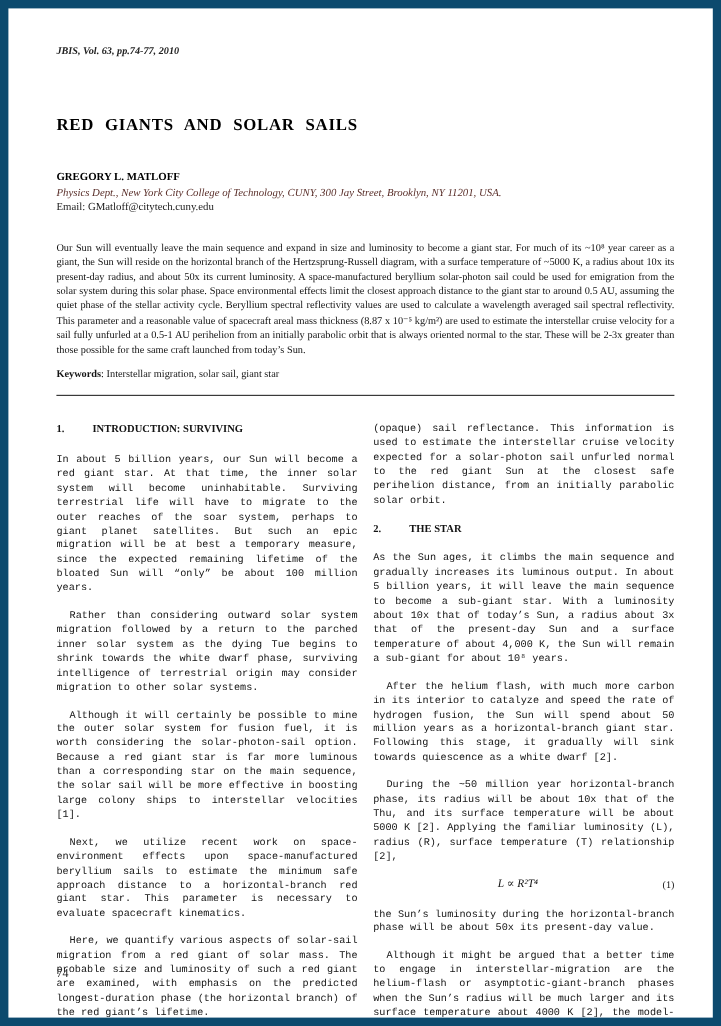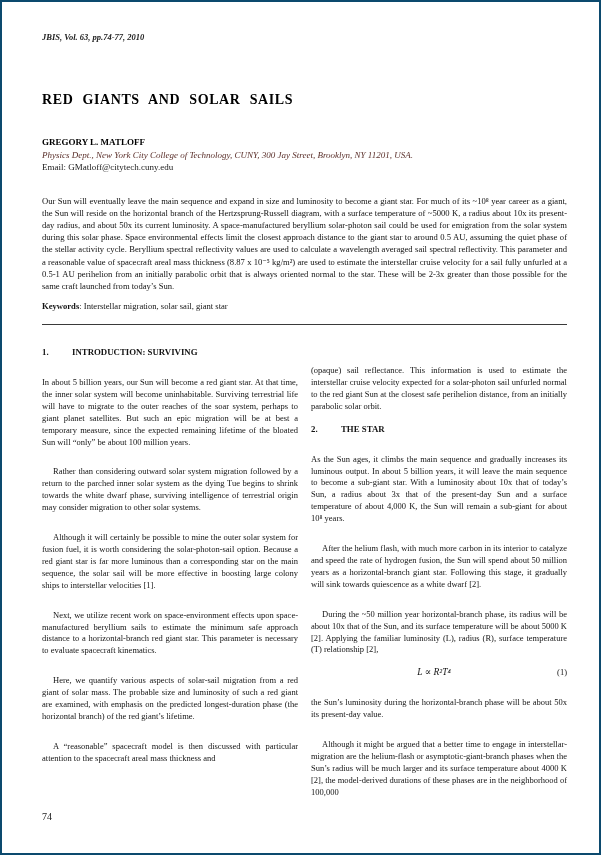--- a/index.html
+++ b/index.html
@@ -2,21 +2,21 @@
 <html><head>
 <meta charset="utf-8">
 <style>
   * { box-sizing: border-box; }
   html, body { margin: 0; padding: 0; background: #ffffff; }
   .page {
     position: relative;
     width: 601px;
     height: 855px;
     background: #ffffff;
-    border: 2px solid #0c4a6e;
+    border: 7px solid #0c4a6e;
     font-family: "Liberation Serif", "DejaVu Serif", serif;
     color: #141414;
     overflow: hidden;
   }
   .inner { padding: 30px 32px 0 40px; }
 
   .journal-line {
     font-size: 8.5px;
     font-style: italic;
     font-weight: bold;
@@ -59,21 +59,21 @@
     gap: 13px;
     margin-top: 22px;
   }
   .col { width: 258px; font-size: 8.5px; line-height: 11.9px; text-align: justify; }
 
   .sec-heading { font-weight: bold; font-size: 8.8px; margin-bottom: 14px; }
   .sec-heading .h-row { display: flex; }
   .sec-heading .h-num { width: 30px; flex: 0 0 30px; }
   .sec-heading .h-line2 { text-align: right; }
 
-  .col p { margin: 18px 0 11px 0; }
+  .col p { margin: 0 0 11px 0; font-family: Liberation Mono, monospace; }
   .col p.indent { text-indent: 11px; }
 
   .equation {
     display: flex;
     align-items: flex-start;
     margin: 4px 0 13px 0;
   }
   .eq-expr { flex: 1; text-align: center; font-style: italic; font-size: 9.5px; }
   .eq-num { text-align: right; font-size: 8.5px; }
 
@@ -132,21 +132,21 @@
 
         <div class="sec-heading">
           <div class="h-row">
             <span class="h-num">2.</span>
             <span>THE STAR</span>
           </div>
         </div>
 
         <p>As the Sun ages, it climbs the main sequence and gradually increases its luminous output. In about 5 billion years, it will leave the main sequence to become a sub-giant star. With a luminosity about 10x that of today’s Sun, a radius about 3x that of the present-day Sun and a surface temperature of about 4,000 K, the Sun will remain a sub-giant for about 10⁸ years.</p>
         <p class="indent">After the helium flash, with much more carbon in its interior to catalyze and speed the rate of hydrogen fusion, the Sun will spend about 50 million years as a horizontal-branch giant star. Following this stage, it gradually will sink towards quiescence as a white dwarf [2].</p>
-        <p class="indent">During the ~50 million year horizontal-branch phase, its radius will be about 10x that of the Sun, and its surface temperature will be about 5000 K [2]. Applying the familiar luminosity (L), radius (R), surface temperature (T) relationship [2],</p>
+        <p class="indent">During the ~50 million year horizontal-branch phase, its radius will be about 10x that of the Thu, and its surface temperature will be about 5000 K [2]. Applying the familiar luminosity (L), radius (R), surface temperature (T) relationship [2],</p>
 
         <div class="equation">
           <span class="eq-expr">L ∝ R²T⁴</span>
           <span class="eq-num">(1)</span>
         </div>
 
         <p>the Sun’s luminosity during the horizontal-branch phase will be about 50x its present-day value.</p>
         <p class="indent">Although it might be argued that a better time to engage in interstellar-migration are the helium-flash or asymptotic-giant-branch phases when the Sun’s radius will be much larger and its surface temperature about 4000 K [2], the model-derived durations of these phases are in the neighborhood of 100,000</p>
       </div>
 

